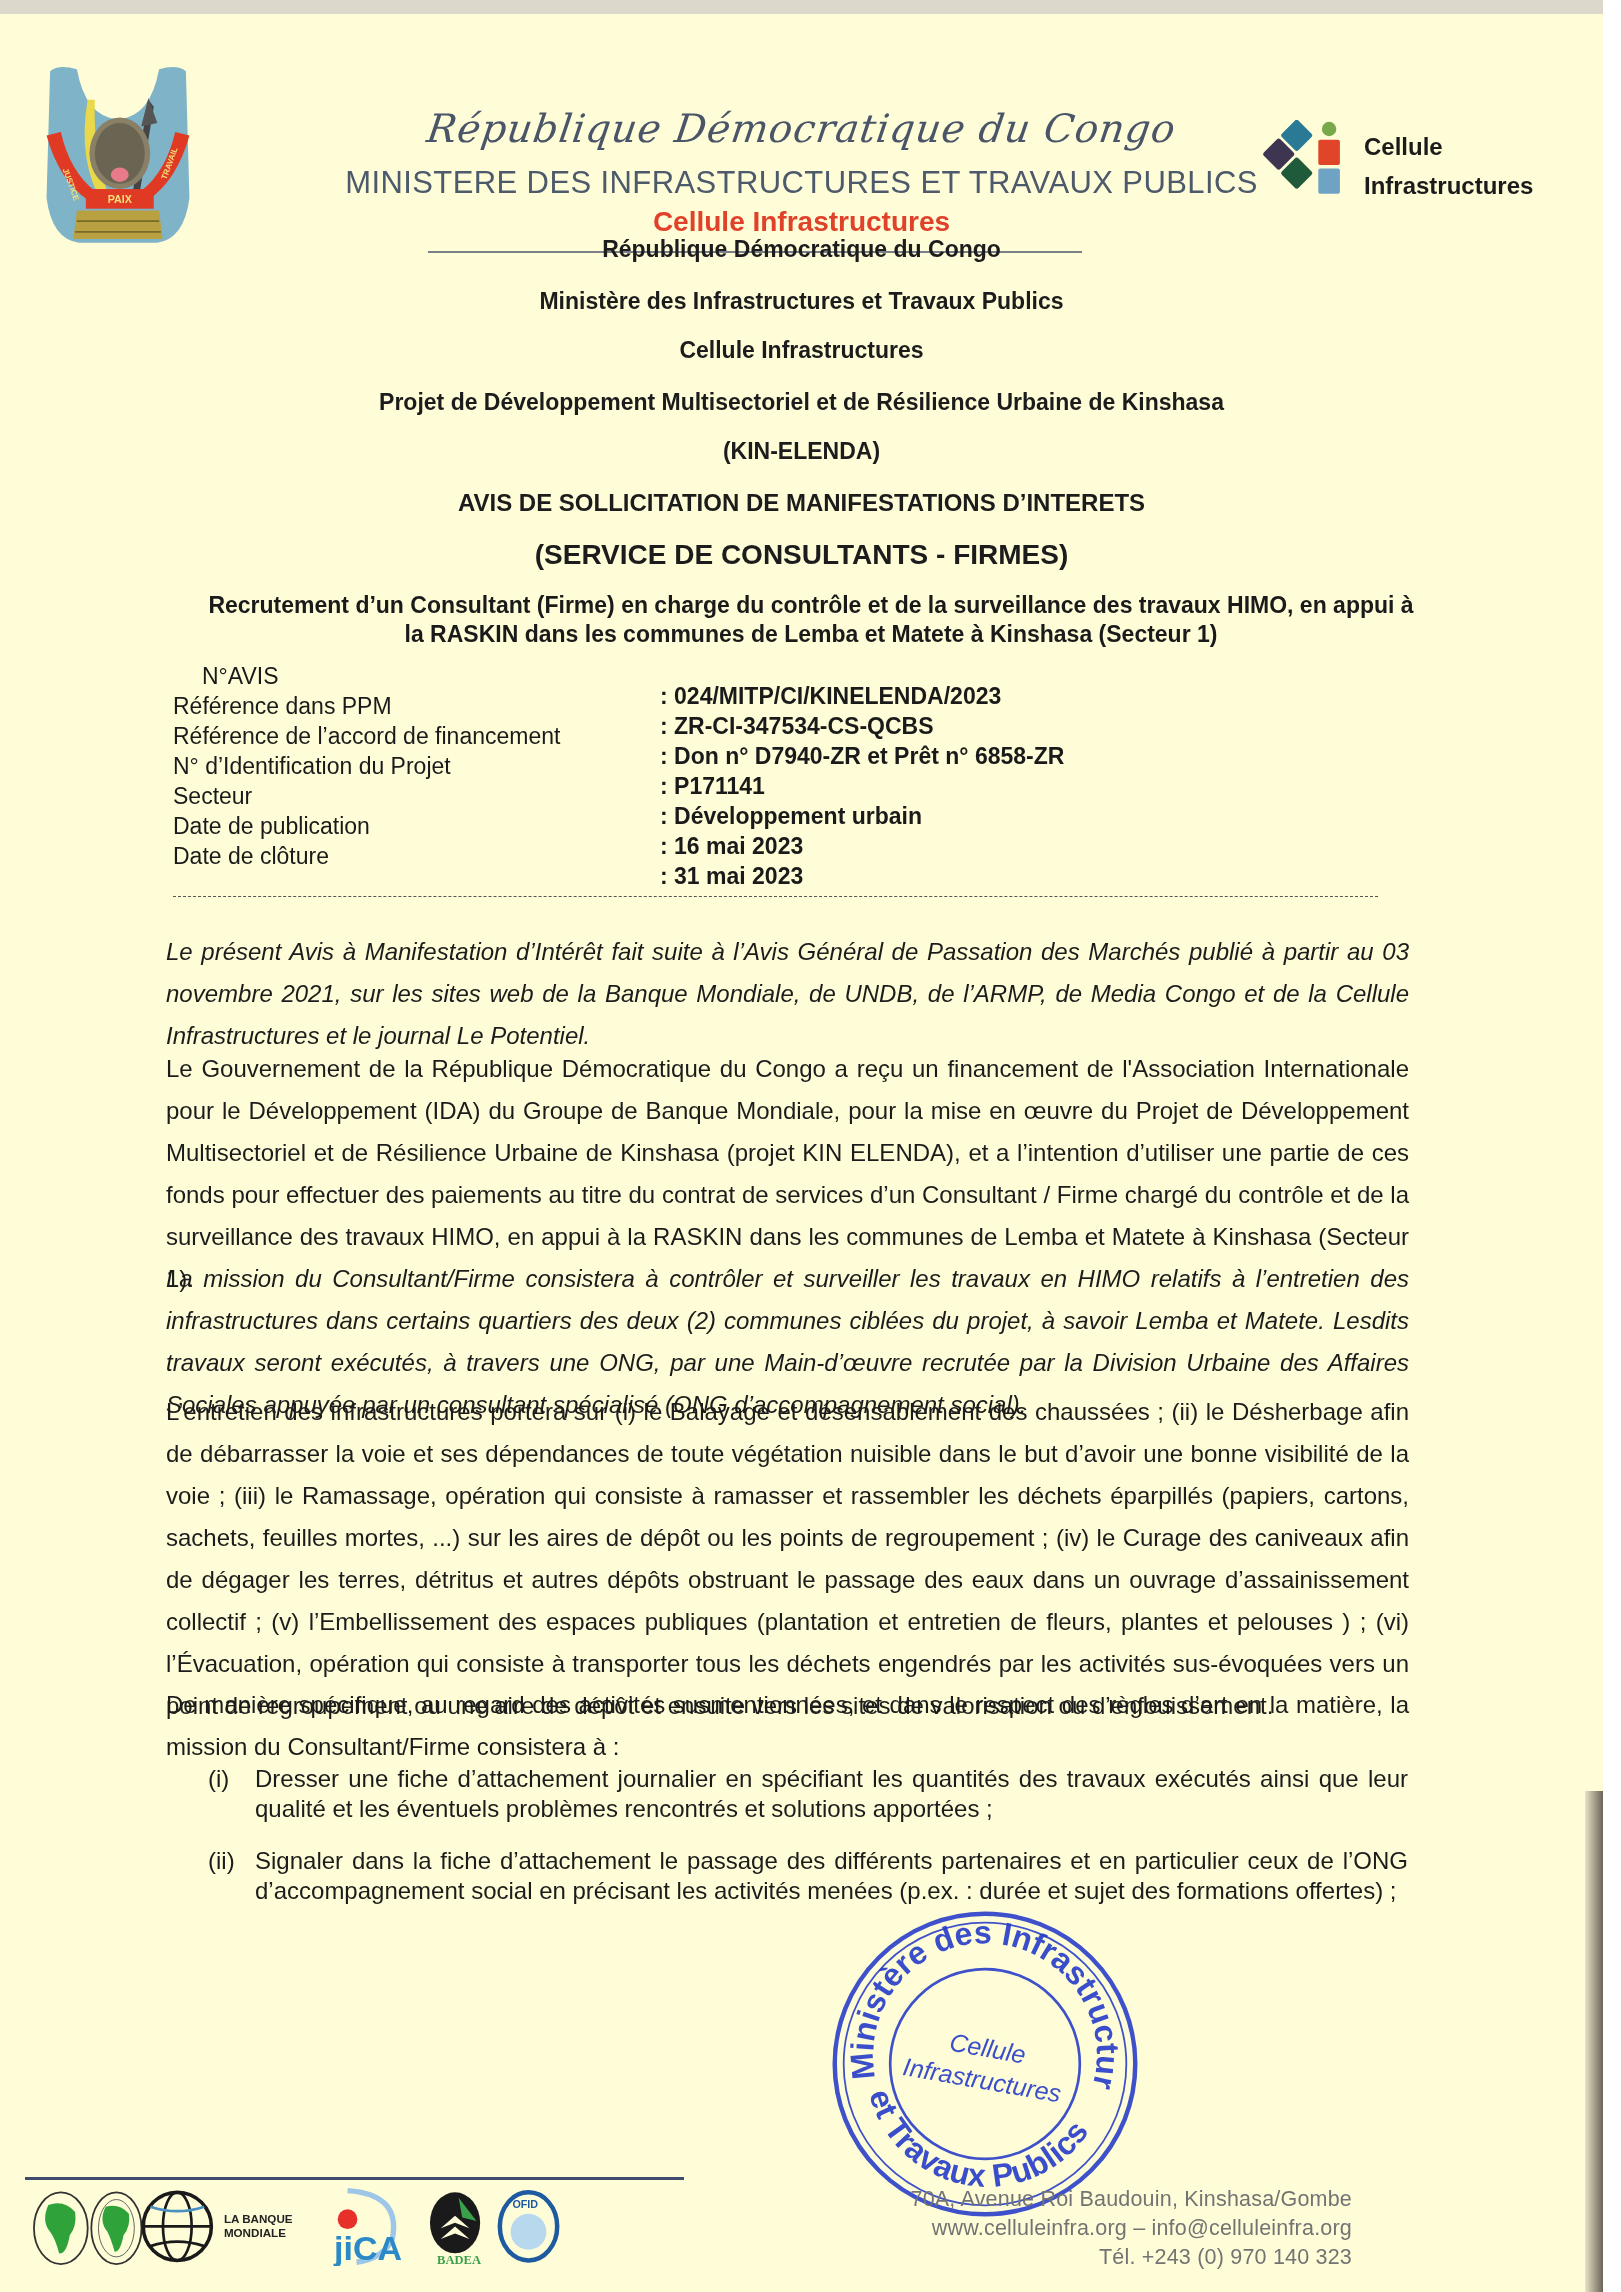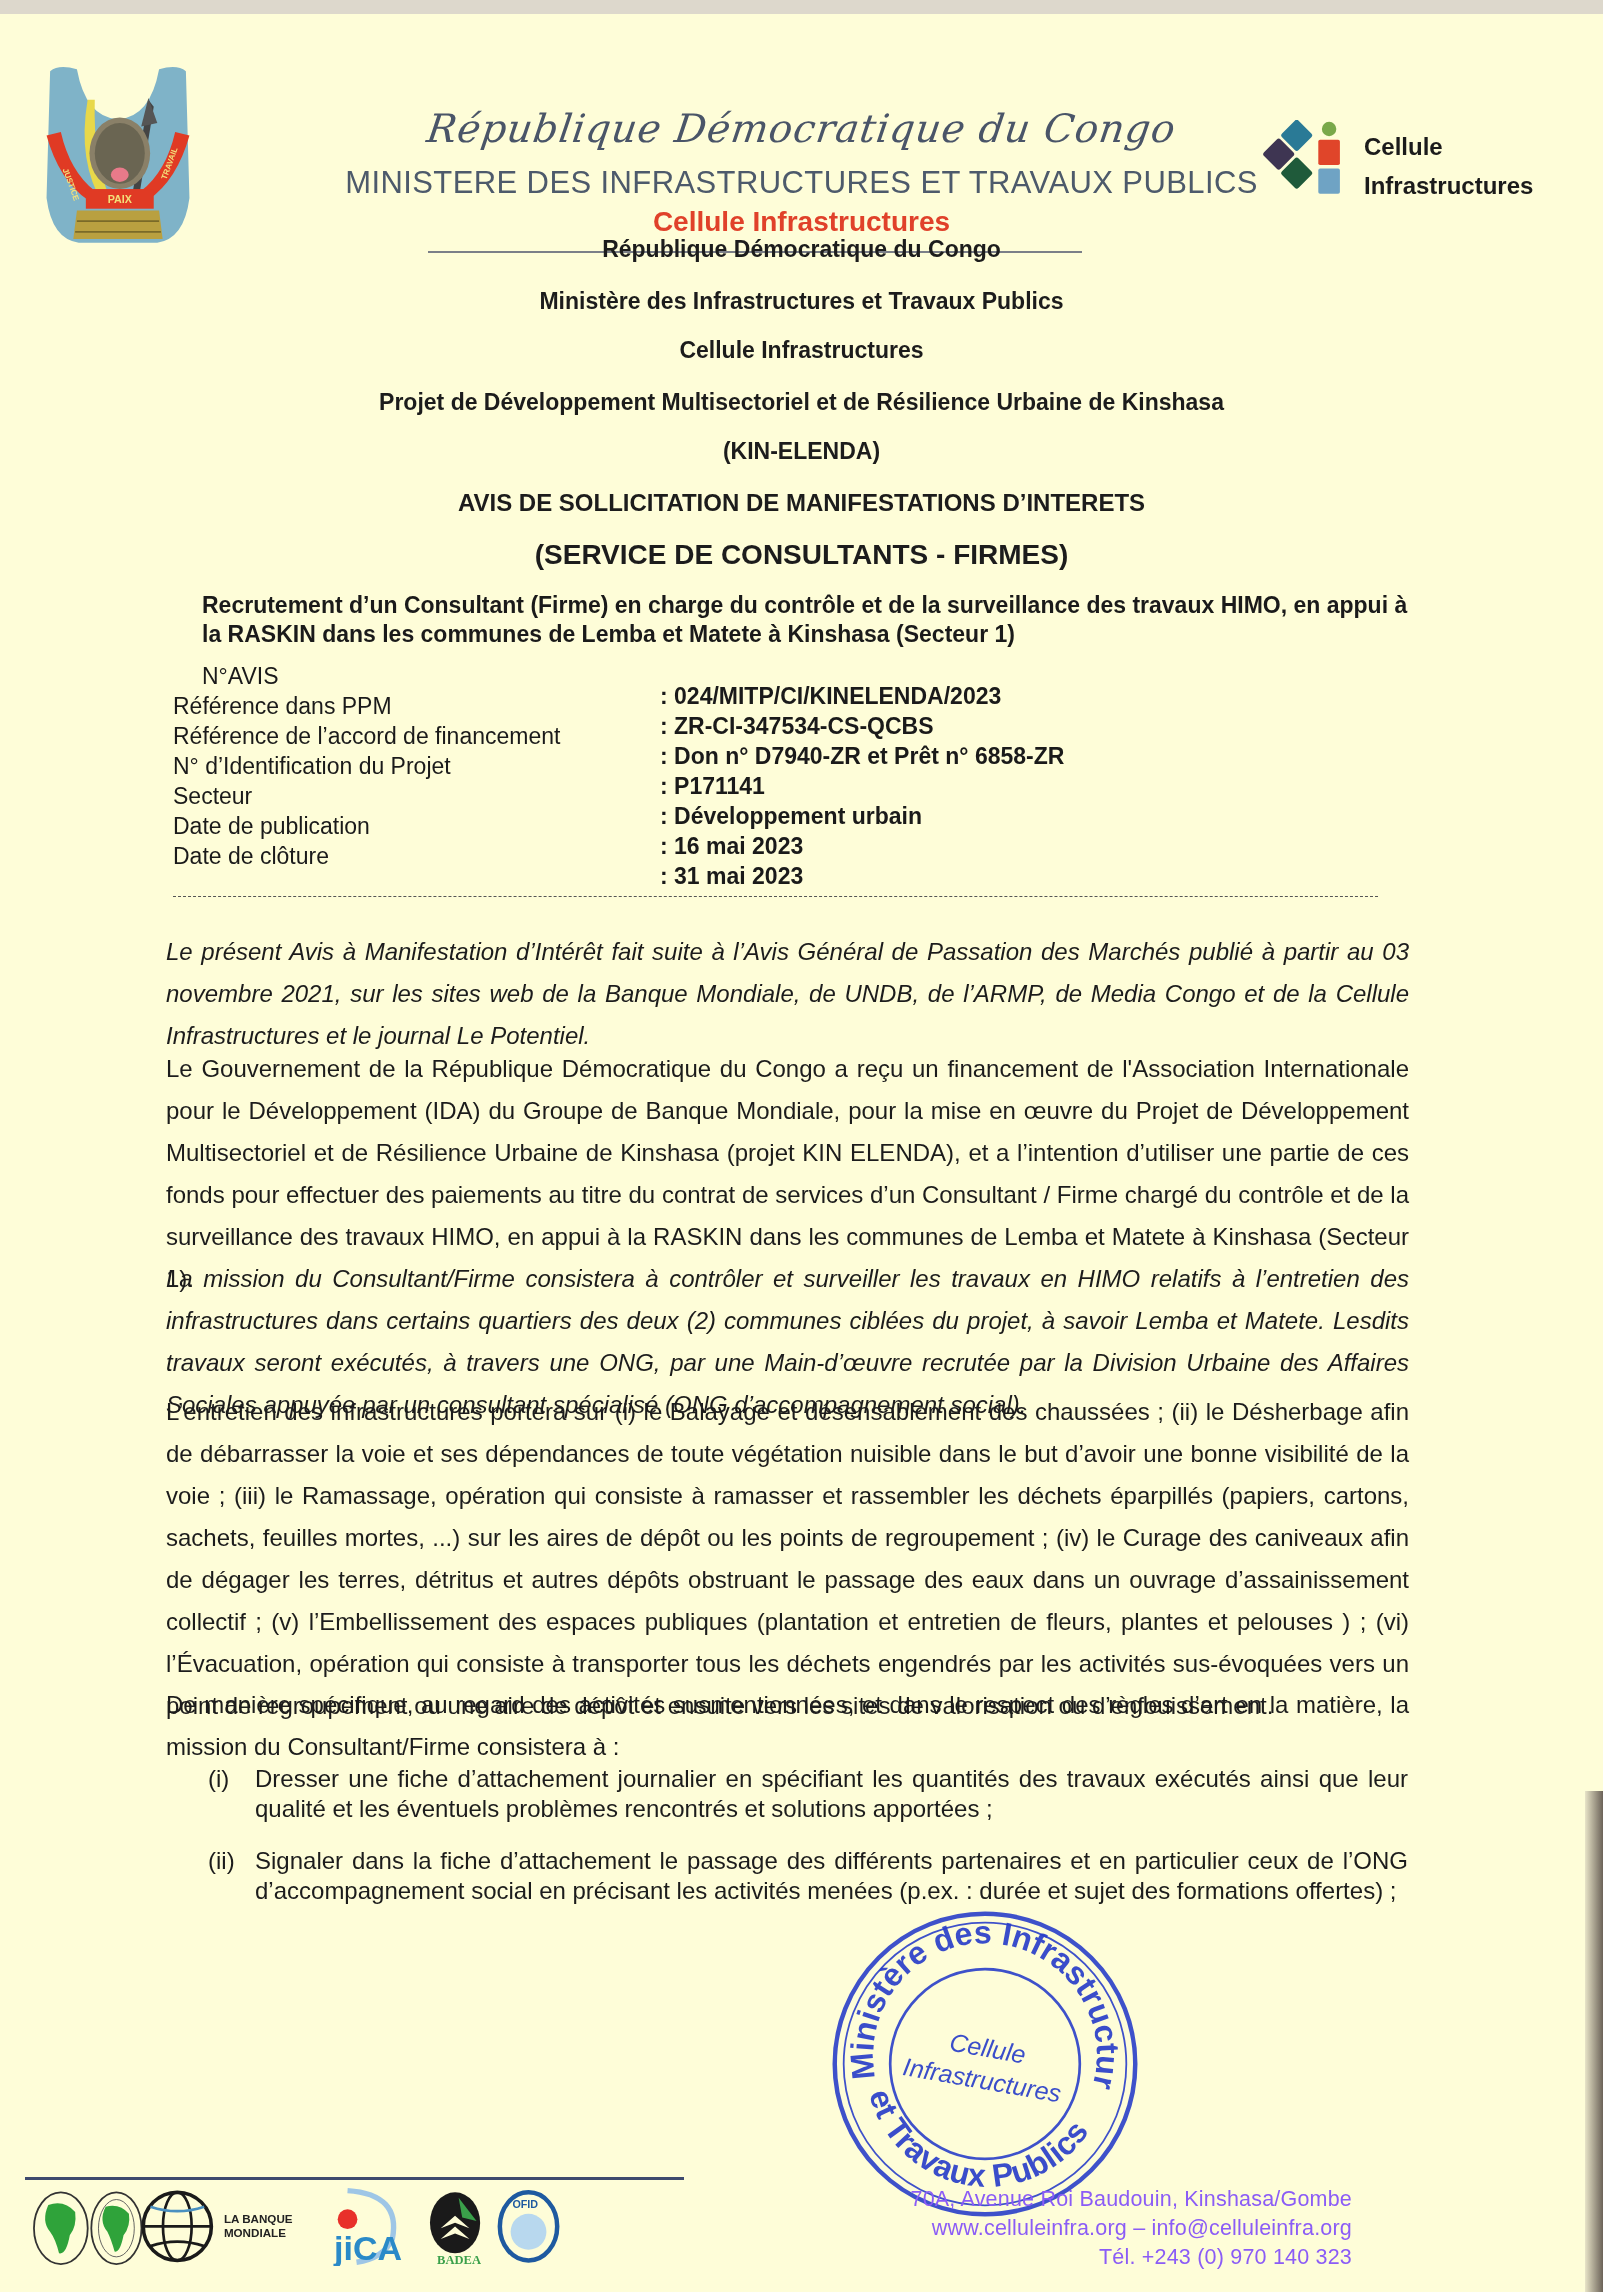--- a/index.html
+++ b/index.html
@@ -20,21 +20,21 @@
   .logo-right .lt { position:absolute; font-weight:bold; font-size:24px; color:#1b1b1b; }
 
   .h-line { font-size:23px; font-weight:bold; color:#1c1c1c; }
   .h-rdc { top:236px; font-weight:bold; }
   .h-min { top:288px; }
   .h-cel { top:337px; }
   .h-proj { top:389px; }
   .h-kin { top:438px; }
   .h-avis { top:489px; font-size:24px; }
   .h-serv { top:539px; font-size:28px; }
-  .h-recr { left:202px; width:1218px; top:591px; font-size:23px; font-weight:bold; line-height:29px; }
+  .h-recr { left:202px; width:1218px; top:591px; font-size:23px; font-weight:bold; text-align:center; line-height:29px; }
 
   
   .ref-table { position:absolute; left:173px; top:663px; width:1075px; }
   .ref-row { height:30px; font-size:23px; position:relative; }
   .ref-label { position:absolute; left:0; top:0; white-space:nowrap; }
   .ref-value { position:absolute; left:487px; top:0; font-weight:bold; white-space:nowrap;margin-top:20px; }
   .ref-row:first-child .ref-label { left:29px; }
   .dashed { position:absolute; left:173px; top:896px; width:1205px; height:0; border-top:1.8px dashed #555; }
 
   
@@ -48,21 +48,21 @@
   .list .item { position:relative; padding-left:47px; margin-bottom:21.5px; text-align:justify; }
   .list .num { position:absolute; left:0; top:0; }
   .list-1 { top:1764px; }
 
   
   .stamp { position:absolute; left:824px; top:1903px; width:322px; height:322px; }
 
   
   .footer-rule { position:absolute; left:25px; top:2177px; width:659px; height:2.7px; background:#3e4a6e; }
   .footer-logos { position:absolute; left:25px; top:2185px; width:663px; height:81px; }
-  .footer-addr { position:absolute; right:251px; top:2185px; text-align:right; font-size:21.5px; line-height:29px; color:#8b5cf6; letter-spacing:0.2px; }
+  .footer-addr { position:absolute; right:251px; top:2185px; text-align:right; font-size:21.5px; line-height:29px; color:#737373; letter-spacing:0.2px; }
 </style>
 </head>
 <body>
 
 <div class="page">
   <div class="top-strip"></div>
   <div class="right-shadow"></div>
 
   <svg class="coat" viewBox="0 0 172 206">
     <path d="M10,8 Q20,0 40,6 Q50,60 86,62 Q122,60 132,6 Q152,0 162,8 L166,150 Q160,196 130,200 L42,200 Q12,196 6,150 Z" fill="#7fb3c8"></path>

